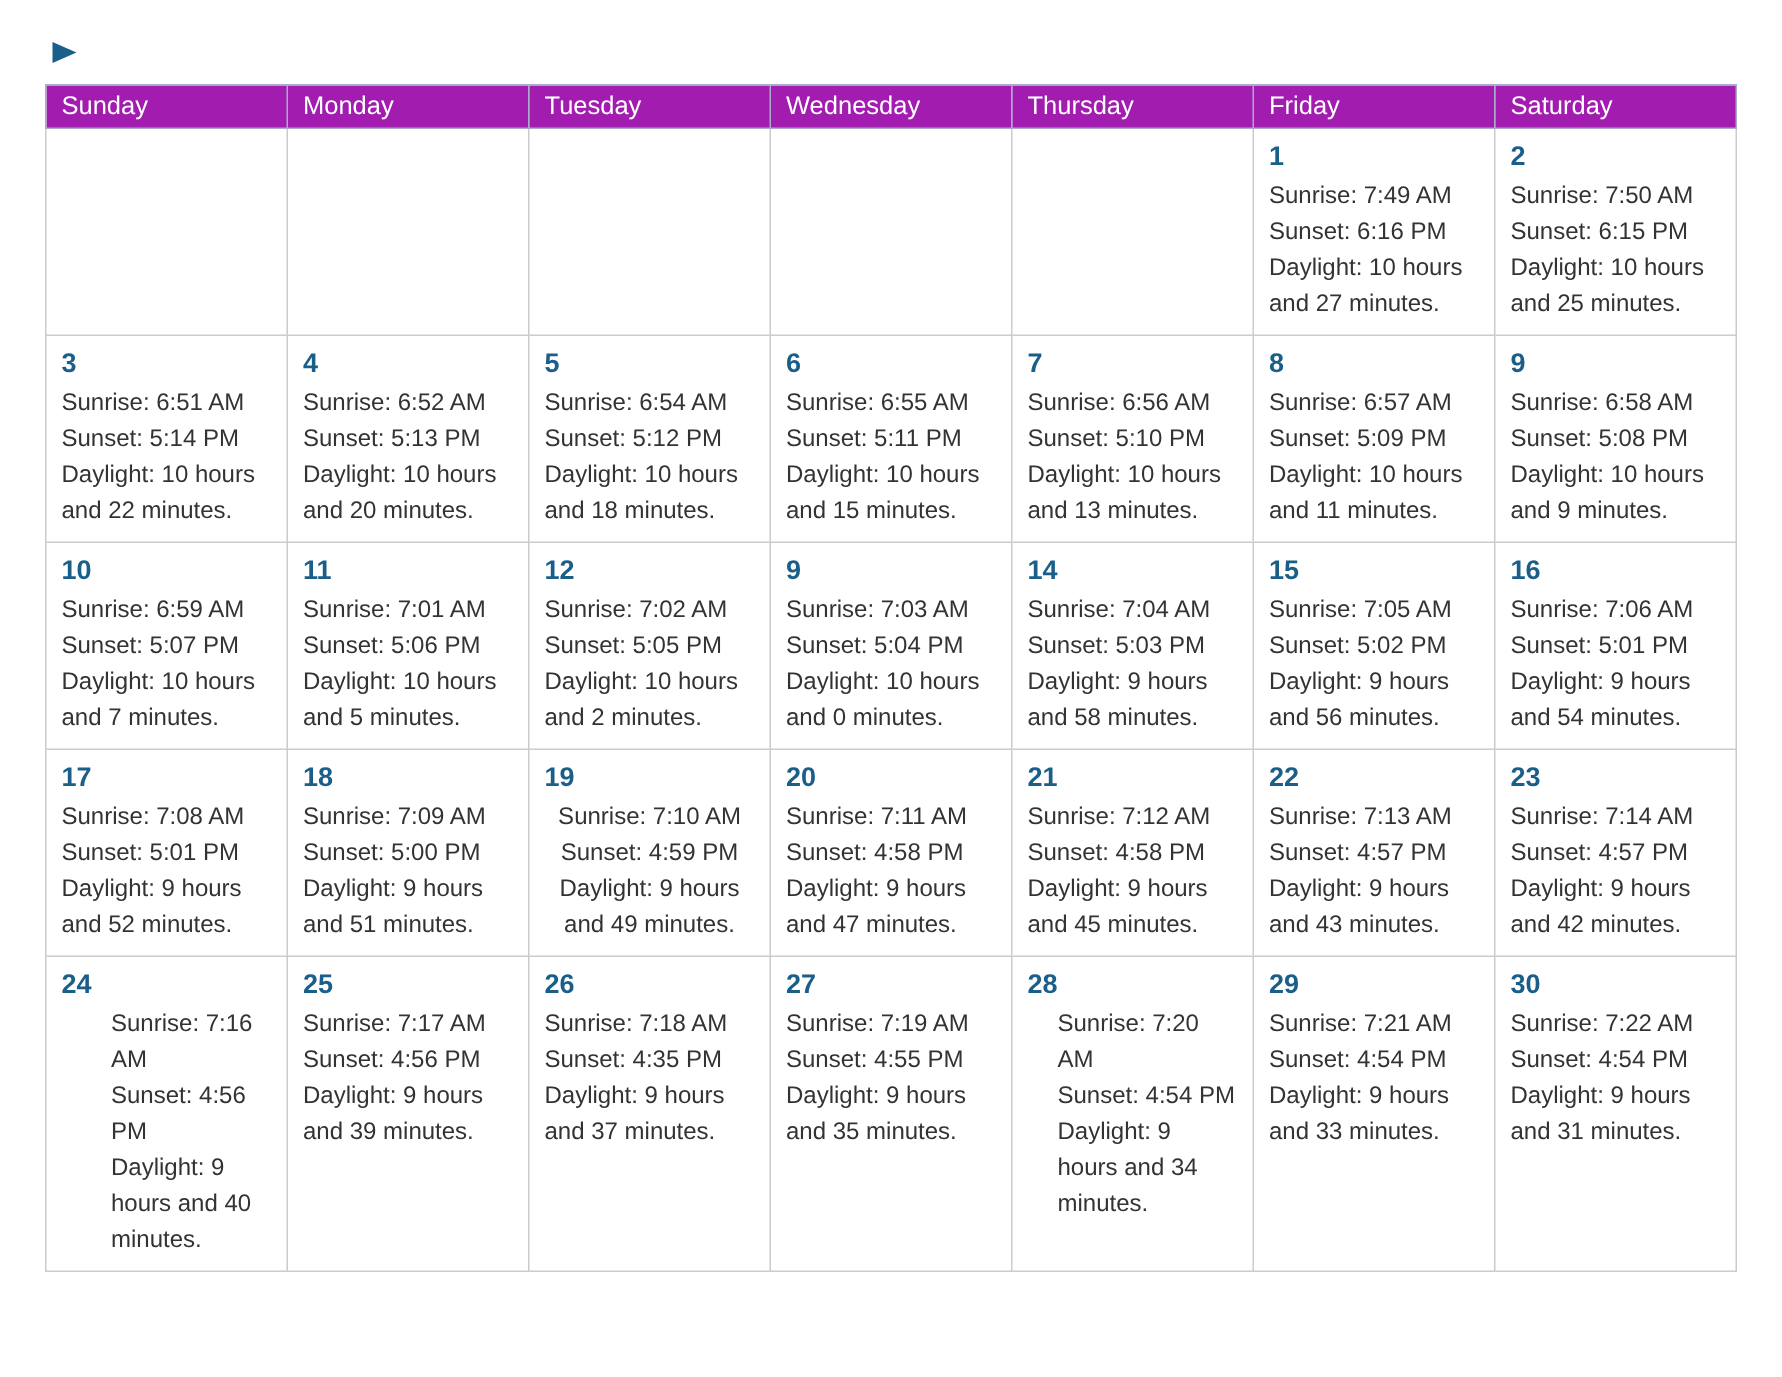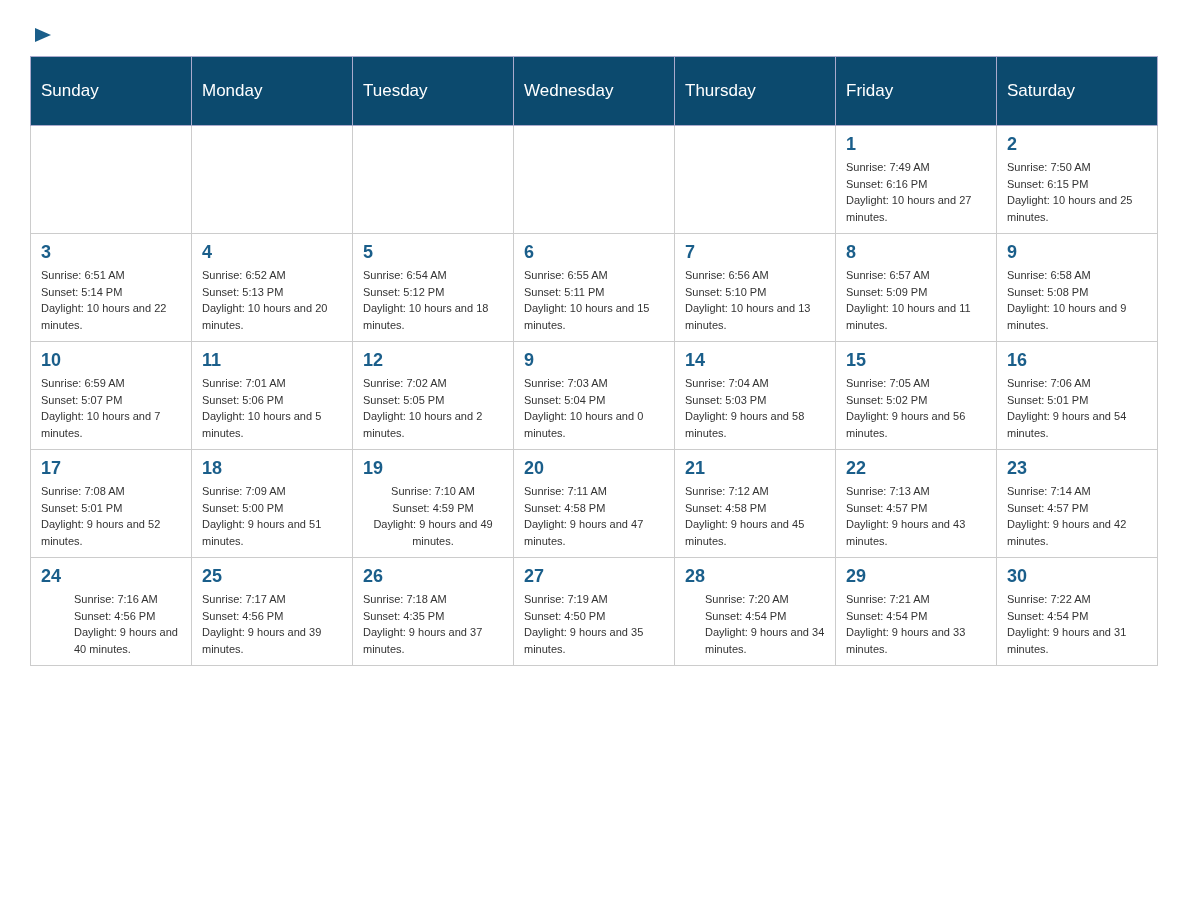--- a/index.html
+++ b/index.html
@@ -29,23 +29,23 @@
       font-size: 22px;
       color: #444;
       margin-top: 4px;
     }
     .calendar {
       width: 100%;
       border-collapse: collapse;
       margin-top: 10px;
     }
     .calendar th {
-      background-color: #0c4a6e;
+      background-color: #a21caf;
       color: #fff;
-      padding: 24px 10px;
+      padding: 4px 10px;
       text-align: left;
       font-size: 17px;
       font-weight: normal;
       border: 1px solid #aac;
     }
     .calendar td {
       vertical-align: top;
       padding: 8px 10px;
       border: 1px solid #ccc;
       width: 14.28%;
@@ -55,21 +55,21 @@
       background: #fff;
     }
     .day-number {
       font-size: 18px;
       font-weight: bold;
       color: #1a5e8a;
       margin-bottom: 4px;
       display: block;
     }
     .day-info {
-      font-size: 11px;
+      font-size: 16px;
       color: #333;
       line-height: 1.5;
     }
     .empty-cell {
       background: #f9f9f9;
     }
   </style>
 </head>
 <body>
 
@@ -272,21 +272,21 @@
         </td>
         <td>
           <span class="day-number">26</span>
           <div class="day-info" style="white-space: pre-line;">Sunrise: 7:18 AM
 Sunset: 4:35 PM
 Daylight: 9 hours and 37 minutes.</div>
         </td>
         <td>
           <span class="day-number">27</span>
           <div class="day-info" style="white-space: pre-line;">Sunrise: 7:19 AM
-Sunset: 4:50 PM
+Sunset: 4:55 PM
 Daylight: 9 hours and 35 minutes.</div>
         </td>
         <td>
           <span class="day-number">28</span>
           <div class="day-info" style="white-space: pre-line; margin-left: 20px;">Sunrise: 7:20 AM
 Sunset: 4:54 PM
 Daylight: 9 hours and 34 minutes.</div>
         </td>
         <td>
           <span class="day-number">29</span>

